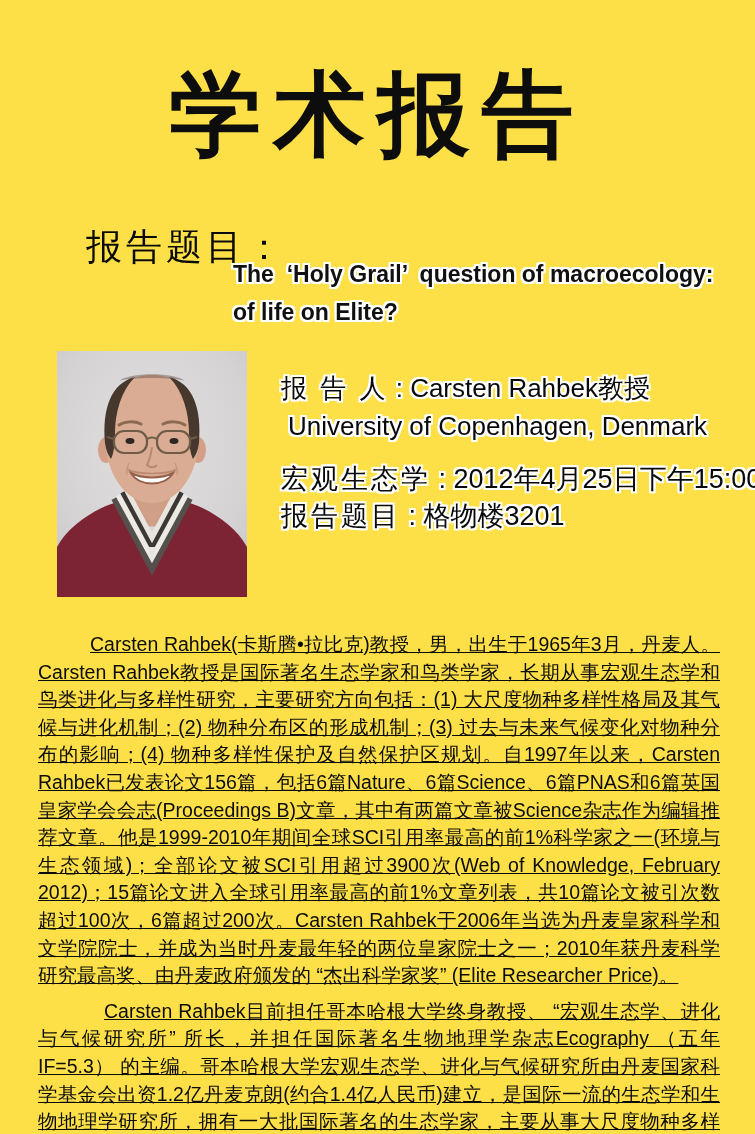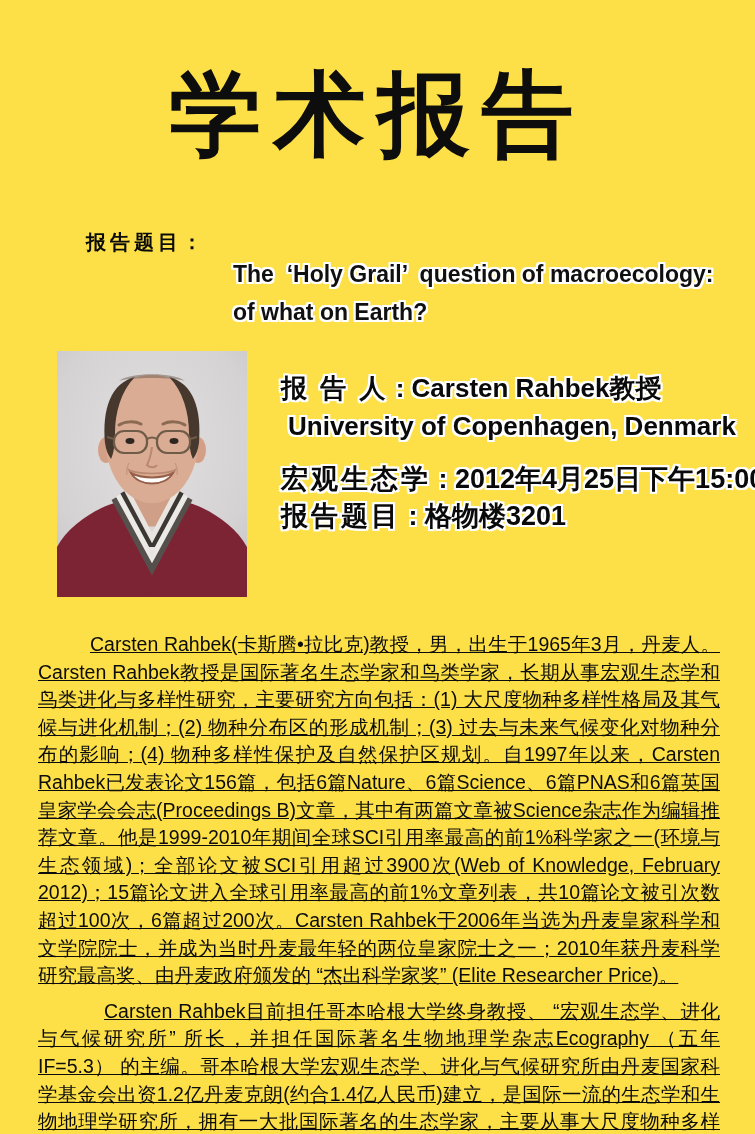--- a/index.html
+++ b/index.html
@@ -23,37 +23,37 @@
     color:#0d0d0d;
     white-space:pre;
   }
   .outlined{
     text-shadow:
       -2px -2px 0 #fff, 2px -2px 0 #fff, -2px 2px 0 #fff, 2px 2px 0 #fff,
       -2px 0 0 #fff, 2px 0 0 #fff, 0 -2px 0 #fff, 0 2px 0 #fff,
       0 0 3px #fff;
   }
   .topic-label{
-    position:absolute;left:86px;top:229px;
-    font-size:20px;font-weight:700;letter-spacing:4px;
+    position:absolute;left:86px;top:223px;
+    font-size:36px;font-weight:400;letter-spacing:4px;
     color:#0a0a0a;white-space:pre;
   }
   .topic-lines{
     position:absolute;left:233px;top:238px;width:500px;
     font-size:23px;font-weight:700;line-height:38px;
     color:#101010;
     margin-top:17px;
   }
   .topic-lines .tline{white-space:pre;}
   .photo{
     position:absolute;left:57px;top:351px;width:190px;height:246px;
   }
   .info-line{
     position:absolute;left:281px;
-    font-weight:700;color:#0a0a0a;white-space:pre;
+    font-weight:400;color:#0a0a0a;white-space:pre;
   }
   .info-name{top:371px;font-size:26px;}
   .info-affil{top:411px;font-size:26px;padding-left:7px;}
   .info-time{top:461px;font-size:27px;}
   .info-venue{top:498px;font-size:27px;}
   .info-line .lbl{letter-spacing:3px;}
   .bio{
     position:absolute;left:30px;top:623px;width:698px;
     font-size:19.5px;line-height:27.6px;
     text-align:justify;
@@ -67,21 +67,21 @@
 <body>
 
 <div class="poster">
 
   <div class="main-title">学术报告</div>
 
   <div class="topic-label"><span>报告题目</span><span>：</span></div>
 
   <div class="topic-lines outlined">
     <div class="tline">The  ‘Holy Grail’  question of macroecology:</div>
-    <div class="tline">of what on Earth?</div>
+    <div class="tline">of life on Elite?</div>
   </div>
 
   <div class="photo">
     <svg width="190" height="246" viewBox="0 0 190 246">
       <defs>
         <radialGradient id="pbg" cx="50%" cy="38%" r="75%">
           <stop offset="0%" stop-color="#e2dfe1"></stop>
           <stop offset="70%" stop-color="#d5d2d4"></stop>
           <stop offset="100%" stop-color="#c7c4c7"></stop>
         </radialGradient>

